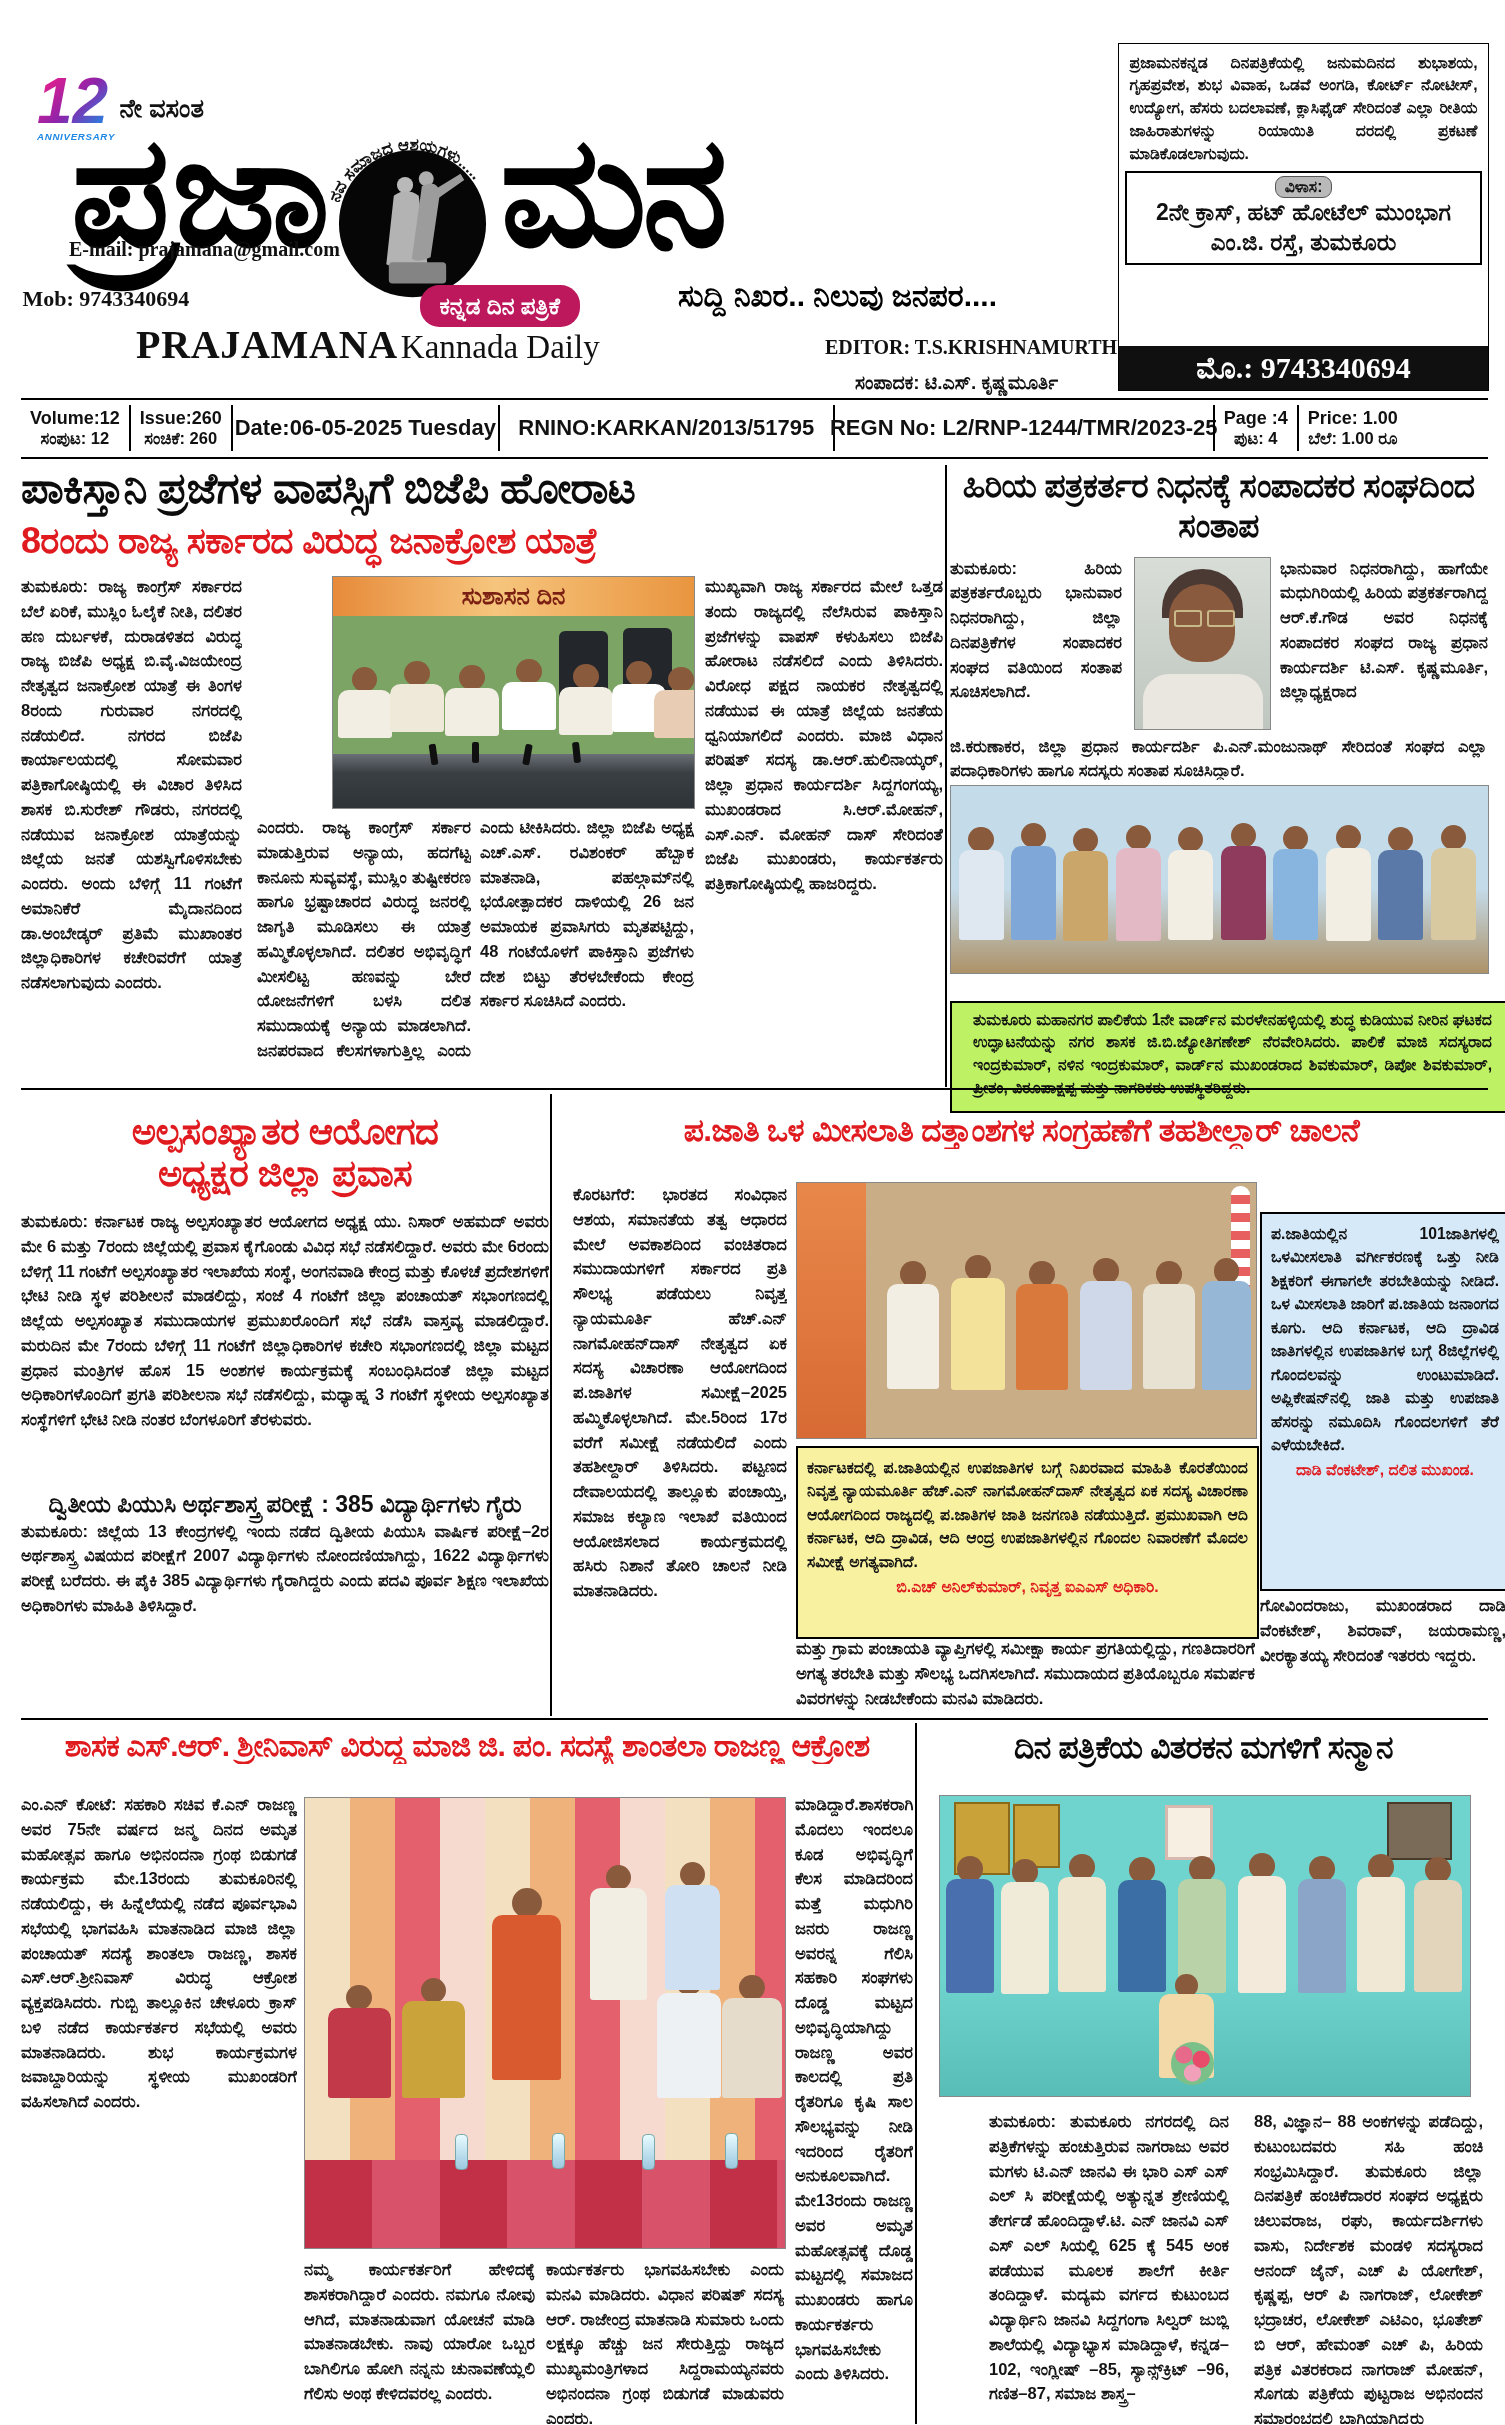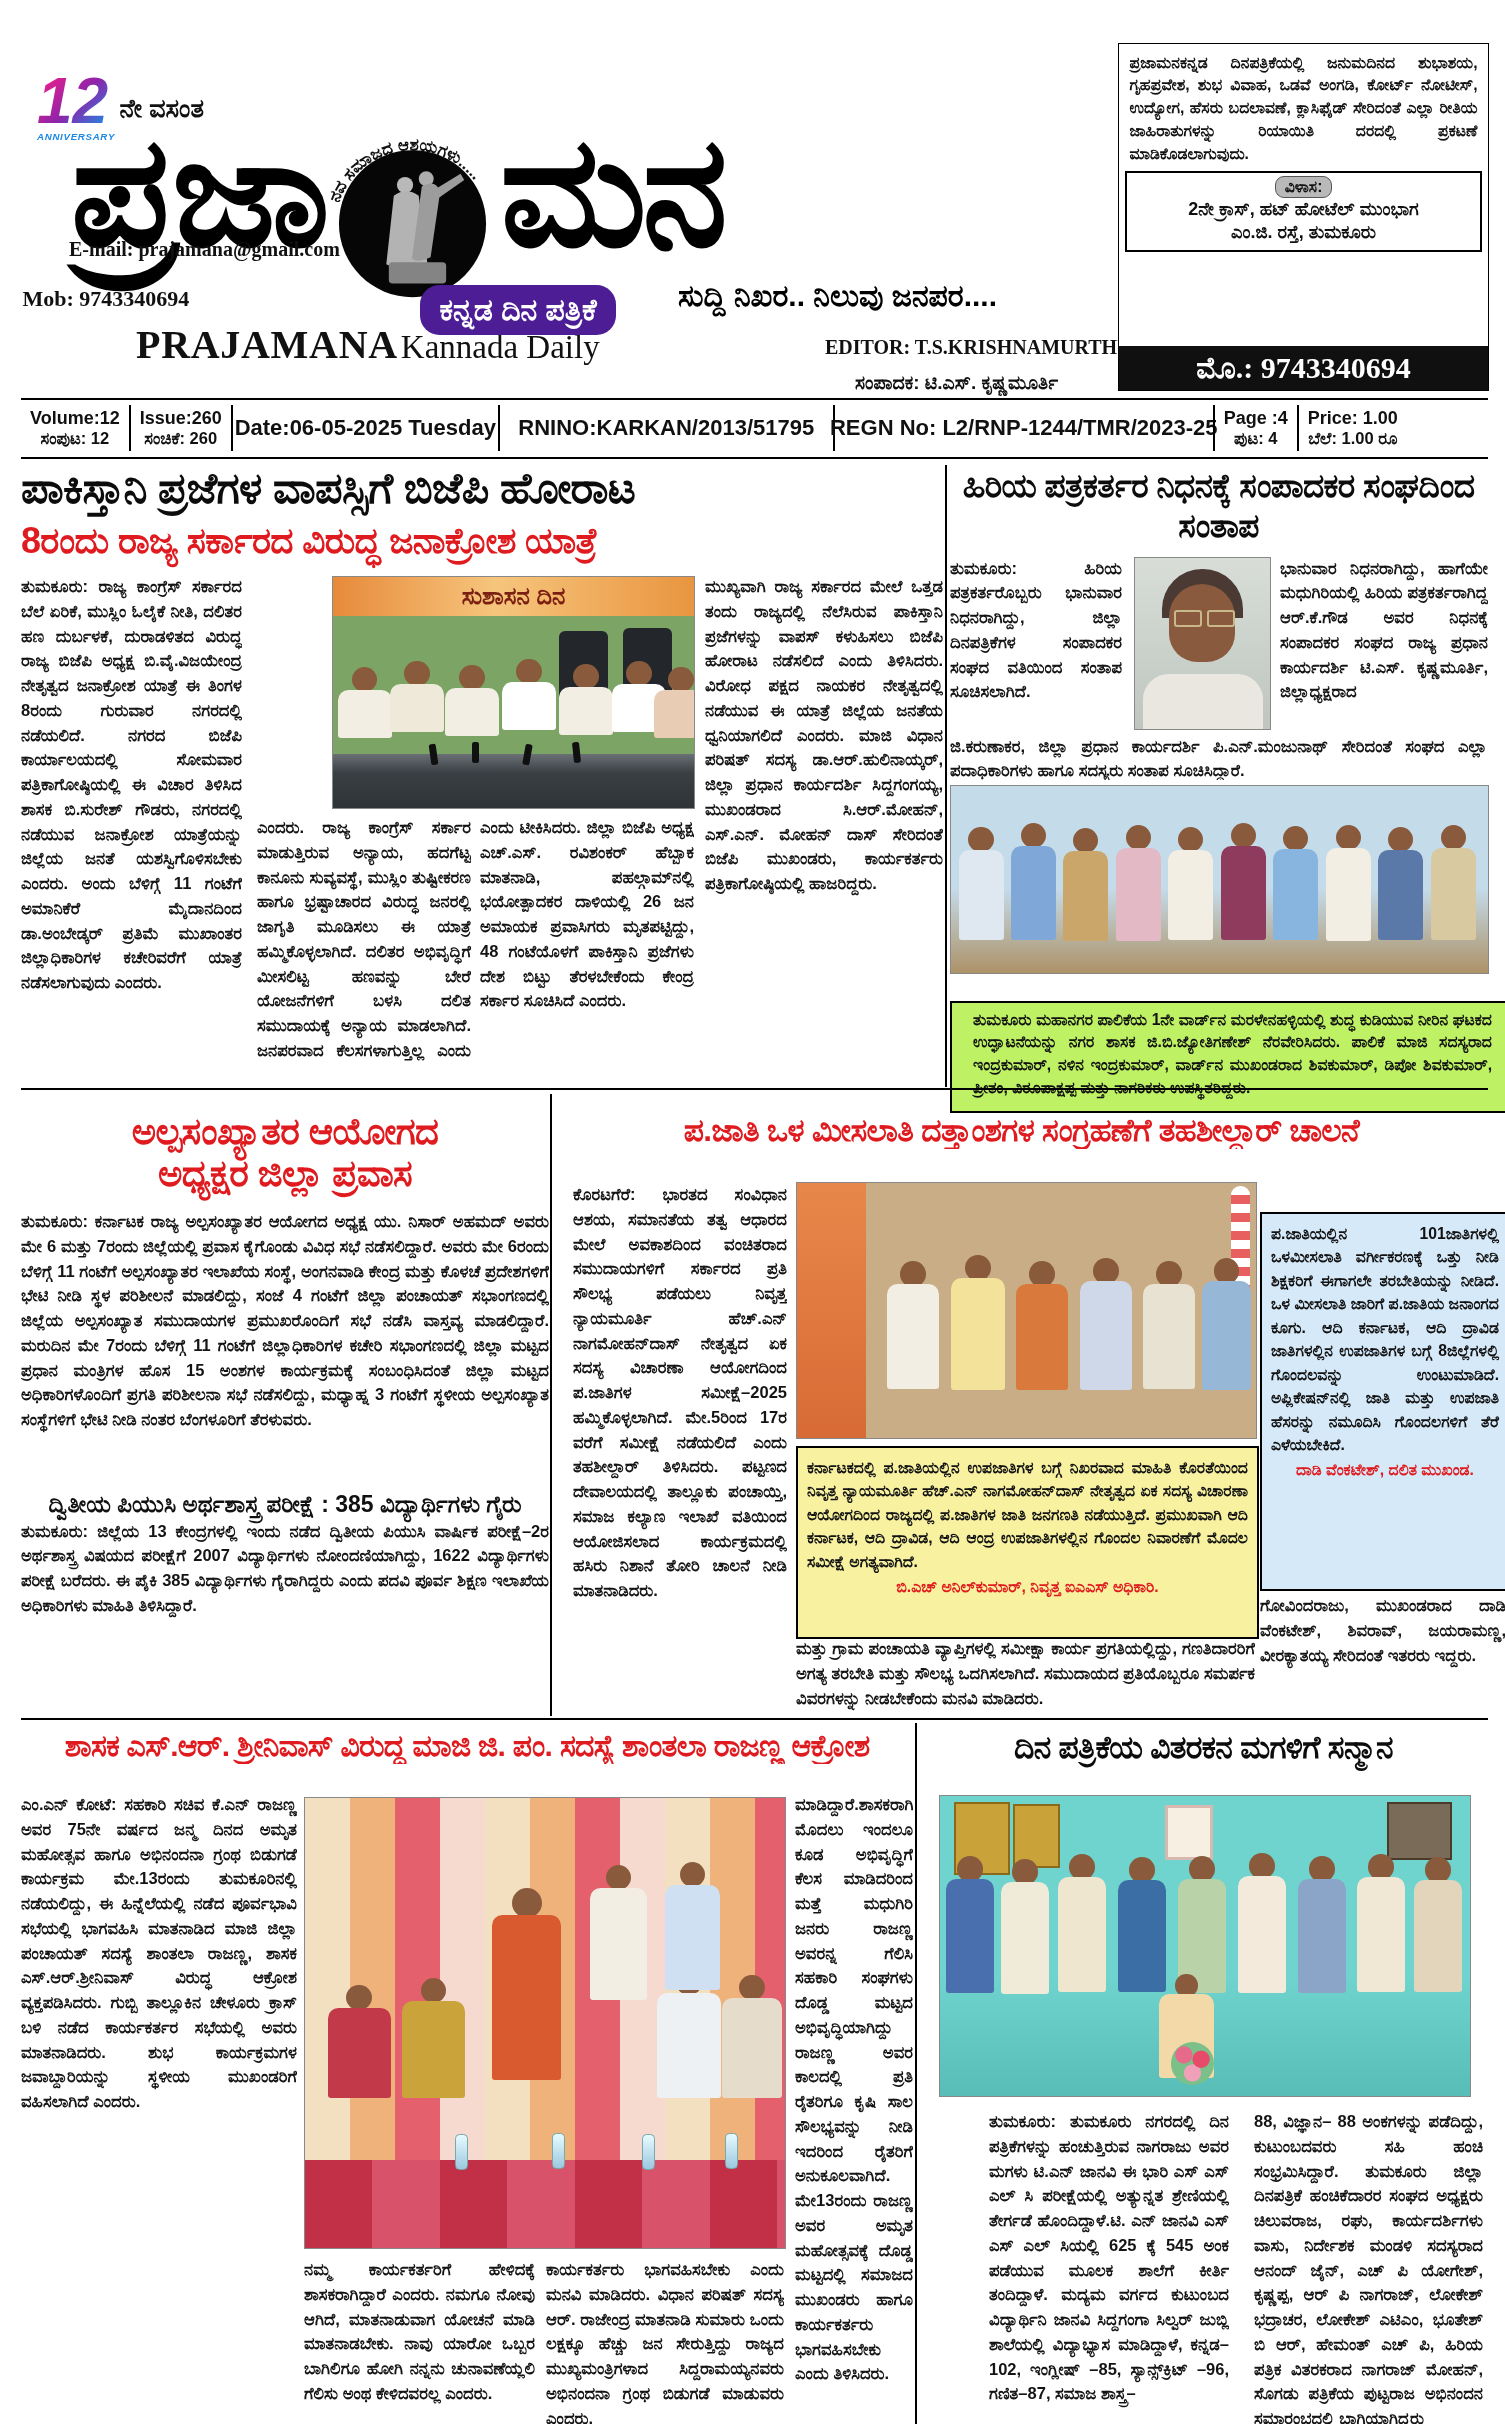--- a/index.html
+++ b/index.html
@@ -17,35 +17,35 @@
   .ann-sub{font-size:9.7px;font-weight:700;font-style:italic;color:#1e88e5;letter-spacing:0.7px;}
   .ann-kn{font-size:25.5px;font-weight:800;color:#111;margin:21px 0 0 4.5px;}
   .title-row{position:absolute;left:71px;top:81px;width:1049px;display:flex;align-items:center;}
   .title-kn{font-size:154px;font-weight:900;line-height:1.45;color:#000;letter-spacing:-4.5px;white-space:nowrap;}
   .emblem{margin:0 -6px;position:relative;top:13.5px;}
   .m-email{position:absolute;left:69px;top:238px;font-family:"Liberation Serif",serif;font-size:20px;font-weight:700;}
   .m-mob{position:absolute;left:22.5px;top:286px;font-family:"Liberation Serif",serif;font-size:22px;font-weight:700;}
   .m-praj{position:absolute;left:136px;top:321px;font-family:"Liberation Serif",serif;}
   .m-praj b{font-size:40px;font-weight:900;letter-spacing:0.7px;}
   .m-praj span{font-size:33px;font-weight:400;}
-  .kn-pill{position:absolute;left:420px;top:285px;background:#4c1d95;color:#fff;border-radius:19.5px;
-           padding:7.5px 19.5px;font-size:30px;font-weight:800;}
+  .kn-pill{position:absolute;left:420px;top:285px;background:#be185d;color:#fff;border-radius:19.5px;
+           padding:7.5px 19.5px;font-size:23px;font-weight:800;}
   .tagline{position:absolute;left:678px;top:279px;font-size:30px;font-weight:900;color:#000;white-space:nowrap;}
   .ed-en{position:absolute;left:825px;top:336px;font-family:"Liberation Serif",serif;font-size:20px;font-weight:700;}
   .ed-kn{position:absolute;left:855px;top:372px;font-size:19px;font-weight:800;}
   
   .adbox{position:absolute;left:1118px;top:43px;width:369px;height:346px;border:1.5px solid #000;
          display:flex;flex-direction:column;background:#fff;}
   .ad-head{background:#101010;color:#fff;text-align:center;font-size:28.5px;font-weight:900;
            padding:9px 0 10.5px;border-bottom:3.7px solid #e0634a;}
   .ad-body{padding:7.5px 10.5px 4.5px;font-size:15.7px;font-weight:700;text-align:justify;line-height:1.45;}
   .ad-addr{border:2.2px solid #000;margin:1.5px 6px;padding:3px 4.5px 6px;text-align:center;}
   .ad-addr-badge{display:inline-block;background:#b9b9b9;border:1.5px solid #555;border-radius:9px;
                  padding:0.7px 9px;font-size:15.7px;font-weight:800;}
-  .ad-addr-l{font-size:18px;font-weight:800;line-height:1.3;}
+  .ad-addr-l{font-size:23px;font-weight:800;line-height:1.3;}
   .ad-phone{background:#101010;color:#fff;text-align:center;font-size:30px;font-weight:900;
             font-family:"Liberation Serif",serif;padding:4.5px 0;margin-top:auto;}
   
   .infobar{position:absolute;left:21px;top:400px;width:1467px;height:56px;display:flex;align-items:center;}
   .ib-cell{display:flex;flex-direction:column;justify-content:center;align-items:center;height:46px;padding:0 9px;}
   .ib-cell + .ib-cell{border-left:2.2px solid #000;}
   .ib-en{font-size:18px;font-weight:800;white-space:nowrap;}
   .ib-kn{font-size:16.5px;font-weight:800;white-space:nowrap;}
   .ib-one{font-size:22px;font-weight:900;white-space:nowrap;}
   

